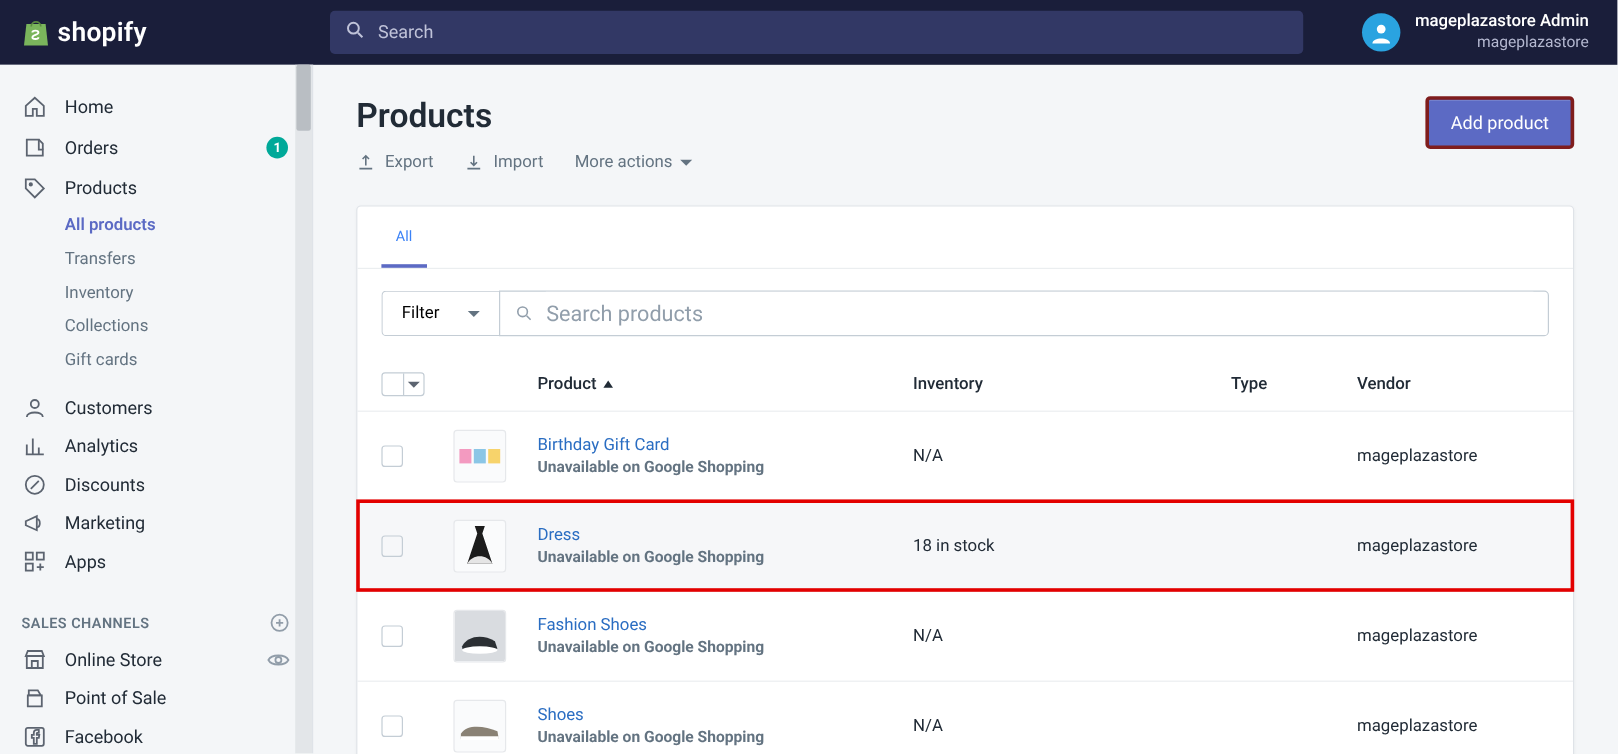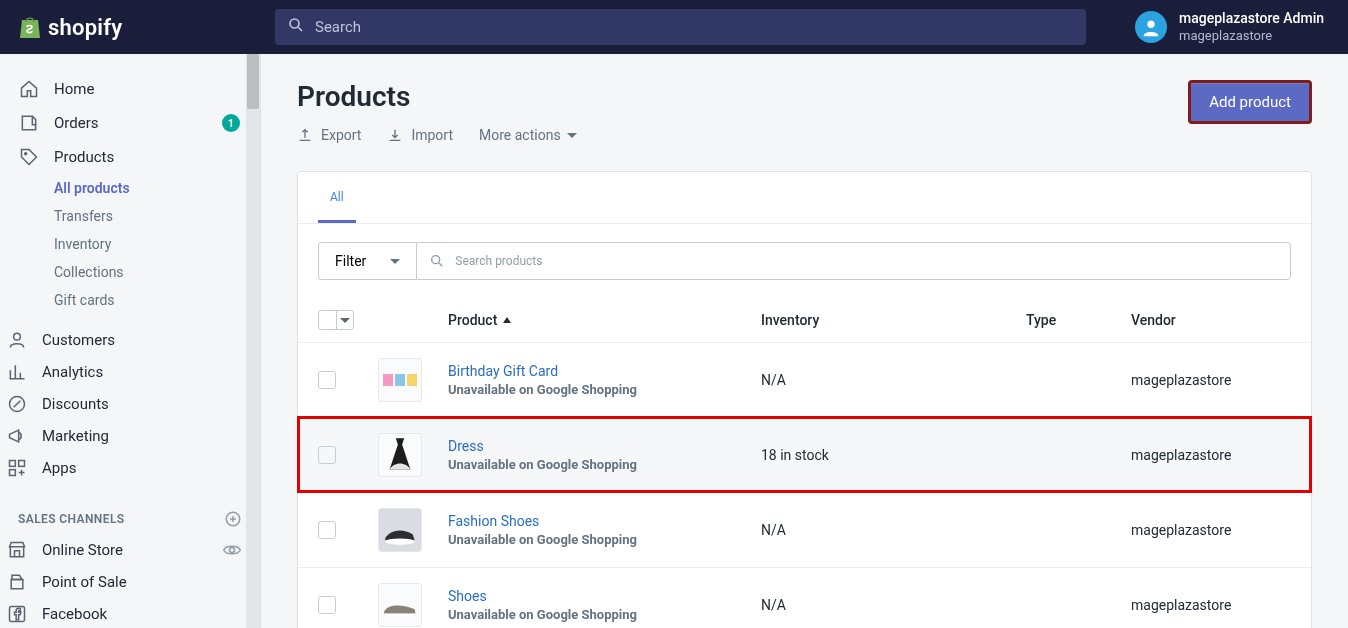--- a/index.html
+++ b/index.html
@@ -6,31 +6,31 @@
 body { background: #f4f6f8; overflow: hidden; }
 .app { display: flex; flex-direction: column; height: 628px; width: 1348px; }
 .topbar { display: flex; align-items: center; height: 54px; background: #1a1e3a; color: #fff; }
 .logo-zone { width: 240px; display: flex; align-items: center; padding-left: 18px; gap: 6px; }
 .logo-bag { width: 24px; height: 26px; position: relative; }
 .logo-txt { font-size: 22px; font-weight: 600; letter-spacing: 0.2px; }
 .search-zone { flex: 1; padding: 0 35px; }
 .search-box { display: flex; align-items: center; background: #323865; border-radius: 4px; height: 36px; padding: 0 12px; gap: 10px; }
 .search-box input { flex: 1; background: transparent; border: none; color: #fff; font-size: 15px; outline: none; }
 .search-box input::placeholder { color: #c0c3d9; }
-.user-zone { display: flex; align-items: center; padding: 0 24px 0 14px; gap: 12px; }
+.user-zone { display: flex; align-items: center; padding: 0 24px 0 14px; gap: 12px; text-align: right; }
 .avatar { width: 32px; height: 32px; border-radius: 50%; background: #2aa3e0; display: flex; align-items: center; justify-content: center; }
 .avatar svg { width: 22px; height: 22px; }
 .user-info { line-height: 1.25; }
 .user-name { font-size: 14px; font-weight: 500; color: #fff; }
 .store-name { font-size: 13px; color: #b4b8d0; }
 
 .body-row { display: flex; flex: 1; min-height: 0; }
 .sidebar { width: 261px; background: #f4f6f8; border-right: 1px solid #dfe3e8; padding-top: 18px; position: relative; }
 .nav-item { display: flex; align-items: center; padding: 6px 18px; font-size: 15px; color: #212b36; cursor: pointer; gap: 14px; position: relative; }
-.nav-item.slim { padding: 5px 6px; }
+.nav-item.slim { padding: 5px 18px; }
 .nav-icon { width: 22px; height: 22px; display: flex; align-items: center; justify-content: center; flex-shrink: 0; }
 .nav-icon svg { stroke: #5c6470; fill: none; stroke-width: 1.8; width: 20px; height: 20px; }
 .badge { position: absolute; right: 20px; width: 18px; height: 18px; border-radius: 50%; background: #00a999; color: #fff; font-size: 11px; font-weight: 700; display: flex; align-items: center; justify-content: center; }
 .sub-nav { padding-left: 54px; }
 .sub-item { padding: 6px 0; font-size: 14px; color: #637381; cursor: pointer; }
 .sub-item.active { color: #5b6ac4; font-weight: 600; }
 .section-head { display: flex; align-items: center; justify-content: space-between; padding: 10px 18px 6px; margin-top: 16px; }
 .section-label { font-size: 12px; font-weight: 600; color: #637381; letter-spacing: 0.4px; }
 .plus-circle { width: 18px; height: 18px; color: #919da9; }
 .eye { width: 20px; height: 20px; color: #919da9; }
@@ -49,21 +49,21 @@
 .btn-primary { background: #5c6ac4; color: #fff; border: 3px solid #7f1d1d; border-radius: 4px; padding: 10px 18px; font-size: 15px; cursor: pointer; box-shadow: inset 0 1px 0 rgba(255,255,255,0.15); }
 
 .card { background: #fff; border: 1px solid #dfe3e8; border-radius: 4px; box-shadow: 0 1px 3px rgba(0,0,0,0.03); }
 .tabs { display: flex; padding: 0 20px; border-bottom: 1px solid #ebeef0; }
 .tab { padding: 18px 12px 16px; font-size: 12px; color: #3b82f6; cursor: pointer; }
 .tab.active { border-bottom: 3px solid #5c6ac4; }
 .filter-row { display: flex; padding: 18px 20px; gap: 0; }
 .filter-btn { display: flex; align-items: center; gap: 24px; padding: 9px 16px; border: 1px solid #c4cdd5; border-right: none; border-radius: 4px 0 0 4px; font-size: 14px; cursor: pointer; background: #fff; }
 .prod-search { flex: 1; display: flex; align-items: center; border: 1px solid #c4cdd5; border-radius: 0 4px 4px 0; padding: 0 12px; gap: 10px; }
 .prod-search svg { width: 16px; height: 16px; color: #919eab; }
-.prod-search input { flex: 1; border: none; outline: none; font-size: 12px; height: 36px; }
+.prod-search input { flex: 1; border: none; outline: none; font-size: 18px; height: 36px; }
 .prod-search input::placeholder { color: #919eab; }
 
 .tbl-head { display: flex; align-items: center; padding: 12px 20px; font-size: 14px; color: #212b36; font-weight: 500; }
 .col-chk { width: 60px; display: flex; }
 .chk-wrap { display: flex; border: 1px solid #c4cdd5; border-radius: 3px; }
 .chk-box { width: 18px; height: 18px; border-right: 1px solid #c4cdd5; }
 .chk-dd { width: 16px; height: 18px; display:flex;align-items:center;justify-content:center; }
 .col-thumb { width: 70px; }
 .col-product { flex: 1; display: flex; align-items: center; gap: 6px; }
 .col-inv { width: 265px; }

